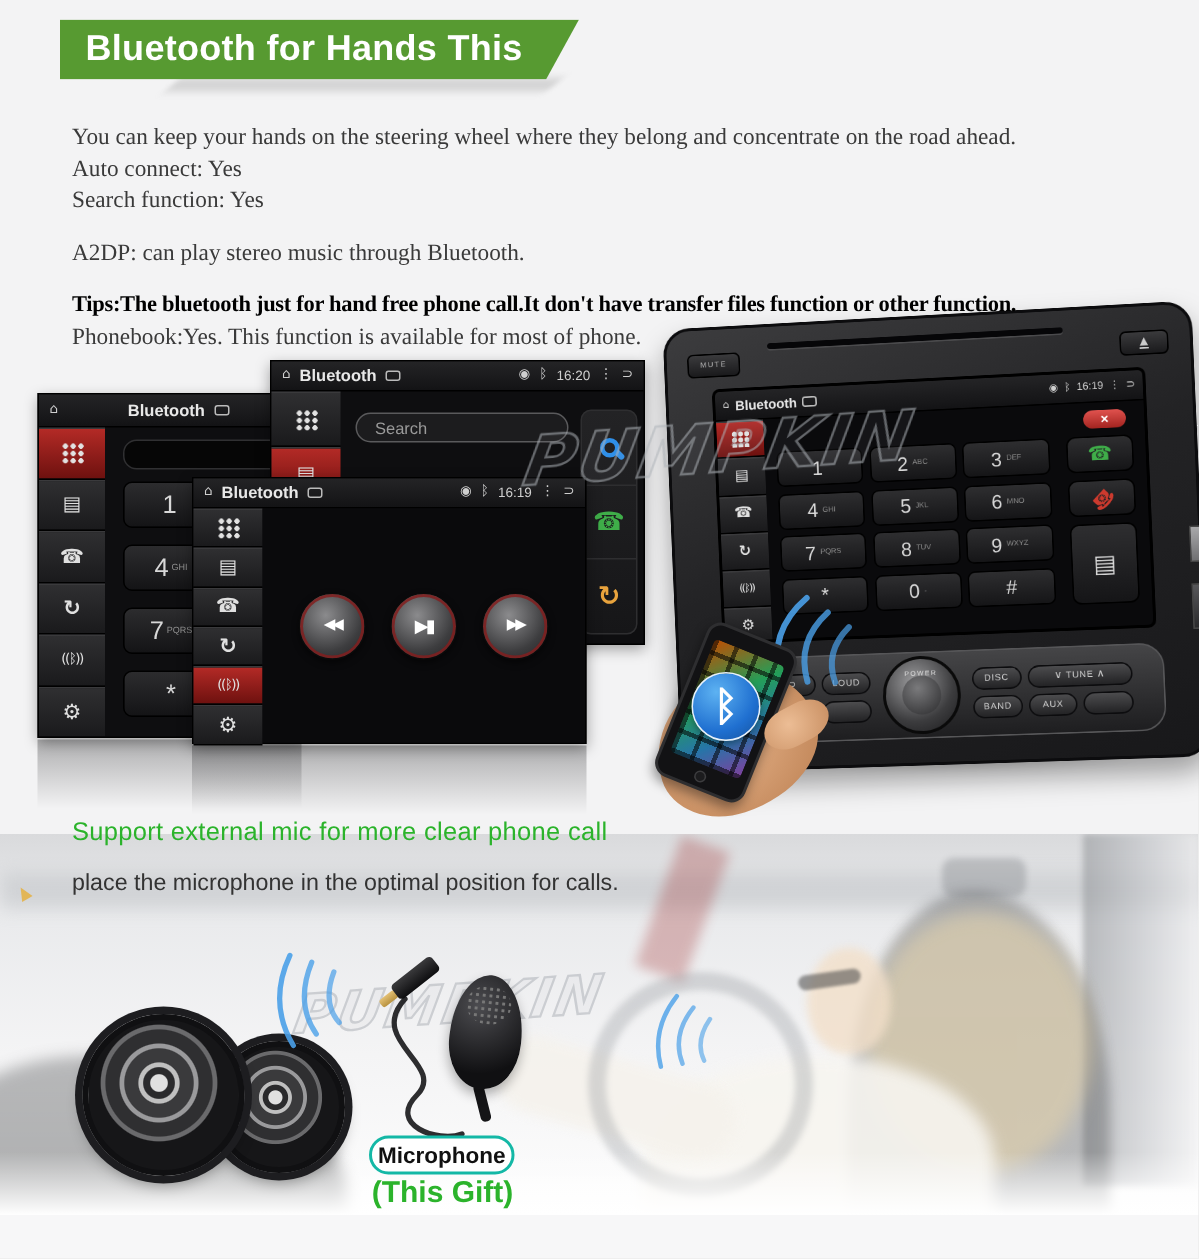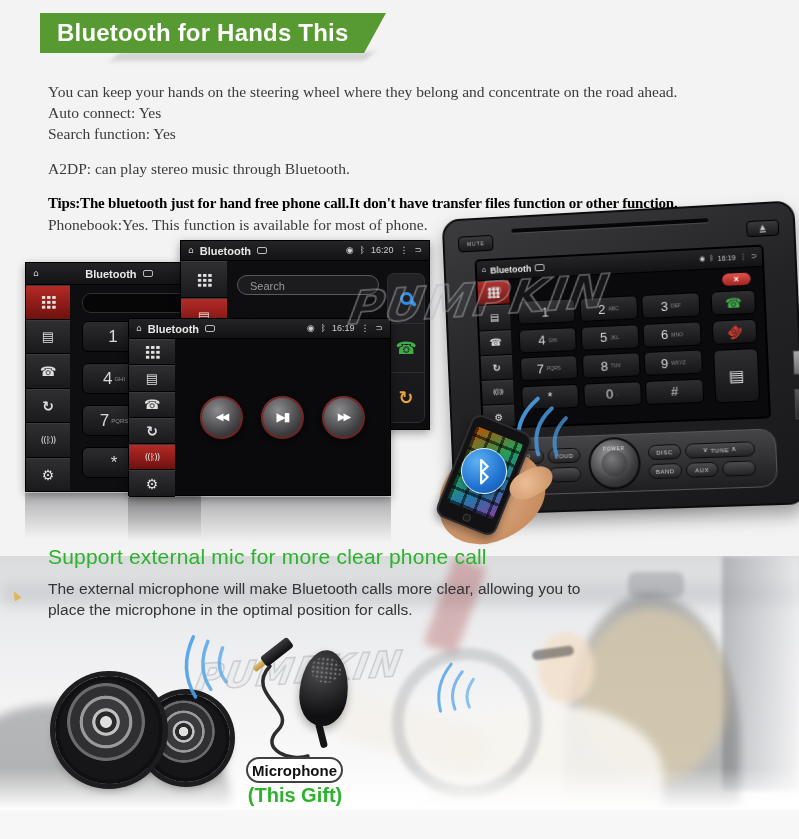--- a/index.html
+++ b/index.html
@@ -198,21 +198,21 @@
         border-radius:50% 50% 10% 10%;}
   .ph-arm{left:328px;top:150px;width:165px;height:52px;background:#f5f2ec;opacity:.85;filter:blur(4px);
         border-radius:26px;transform:rotate(16deg);}
   .ph-wheel{left:392px;top:92px;width:150px;height:150px;border:12px solid #8c9095;border-radius:50%;
         opacity:.3;filter:blur(2px);}
   .ph-dash{left:-34px;top:148px;width:265px;height:145px;opacity:.4;filter:blur(5px);
         background:linear-gradient(#5c5e60,#303234);border-radius:35% 65% 0 0;}
   .ph-fade{left:0;bottom:0;width:100%;height:42px;background:linear-gradient(rgba(255,255,255,0),#fff);}
 
   
-  .mic-heading{position:absolute;left:48px;top:545px;font-size:21px;color:#2bb32b;z-index:7;letter-spacing:.2px;}
+  .mic-heading{position:absolute;left:48px;top:545px;font-size:17px;color:#2bb32b;z-index:7;letter-spacing:.2px;}
   .mic-body{position:absolute;left:48px;top:578px;width:620px;font-size:15.5px;color:#333;
         line-height:21px;z-index:7;}
   .ymark{position:absolute;left:12px;top:591px;width:0;height:0;z-index:7;
         border-left:4px solid transparent;border-right:4px solid transparent;border-bottom:9px solid #e3b24a;
         transform:rotate(-30deg);opacity:.9;}
 
   
   .spk{position:absolute;border-radius:50%;border:4px solid #101012;
         background:radial-gradient(circle at 47% 42%,#e0e0e0 0 7%,#2a2a2c 8% 13%,#c0c0c0 14% 17%,
         #3a3a3c 18% 29%,#9a9a9c 30% 33%,#2f2f31 34% 45%,#6a6a6c 46% 49%,#161618 50% 100%);
@@ -229,21 +229,21 @@
   .mic-cable{position:absolute;left:236px;top:658px;z-index:4;}
   .mic{position:absolute;left:300px;top:650px;width:48px;height:76px;z-index:5;transform:rotate(6deg);
         background:radial-gradient(circle at 36% 28%,#4c4c50,#101012 72%);
         border-radius:50% 50% 48% 48%/56% 56% 42% 42%;box-shadow:0 4px 8px rgba(0,0,0,.3);}
   .mic::before{content:"";position:absolute;left:9px;top:7px;right:9px;height:26px;border-radius:50%;
         background-image:radial-gradient(circle,#777 1px,transparent 1.3px);background-size:4.5px 4.5px;}
   .mic-stem{position:absolute;left:318px;top:722px;width:7px;height:26px;background:#151517;z-index:4;
         border-radius:3px;transform:rotate(-14deg);}
 
   .mic-pill{position:absolute;left:246px;top:757px;width:97px;height:26px;background:#fff;
-        border:2px solid #404040;border-radius:14px;color:#111;font-size:15px;font-weight:bold;
+        border:2px solid #14b8a6;border-radius:14px;color:#111;font-size:15px;font-weight:bold;
         display:flex;align-items:center;justify-content:center;z-index:7;}
   .gift{position:absolute;left:234px;top:784px;width:122px;text-align:center;color:#2bb32b;
         font-size:20px;font-weight:bold;z-index:7;}
 
   .bstrip{position:absolute;left:0;top:810px;width:799px;height:29px;background:#f7f7f8;z-index:3;}
 </style>
 </head>
 <body>
 
 <div id="page" data-interactable="false">
@@ -565,21 +565,20 @@
     <div class="ph-body" data-interactable="false"></div>
     <div class="ph-arm" data-interactable="false"></div>
     <div class="ph-wheel" data-interactable="false"></div>
     <div class="ph-dash" data-interactable="false"></div>
     <div class="ph-fade" data-interactable="false"></div>
   </div>
 
   <div class="ymark" data-interactable="false"></div>
   <div class="mic-heading" data-interactable="false">Support external mic for more clear phone call</div>
   <div class="mic-body" data-interactable="false">
-    <div data-interactable="false">The external microphone will make Bluetooth calls more clear, allowing you to</div>
     <div data-interactable="false">place the microphone in the optimal position for calls.</div>
   </div>
 
   <div class="spk" id="spk1" data-interactable="false"></div>
   <div class="spk" id="spk2" data-interactable="false"></div>
 
   <svg class="arcs" id="arcs-jack" width="70" height="74" viewBox="0 0 70 74" data-interactable="false">
     <path d="M14 70 Q0 40 18 10" fill="none" stroke="#4aa0e8" stroke-width="3.5" stroke-linecap="round" opacity=".9"></path>
     <path d="M30 64 Q18 42 32 16" fill="none" stroke="#4aa0e8" stroke-width="3.5" stroke-linecap="round" opacity=".8"></path>
     <path d="M46 58 Q36 44 46 24" fill="none" stroke="#4aa0e8" stroke-width="3.5" stroke-linecap="round" opacity=".7"></path>

